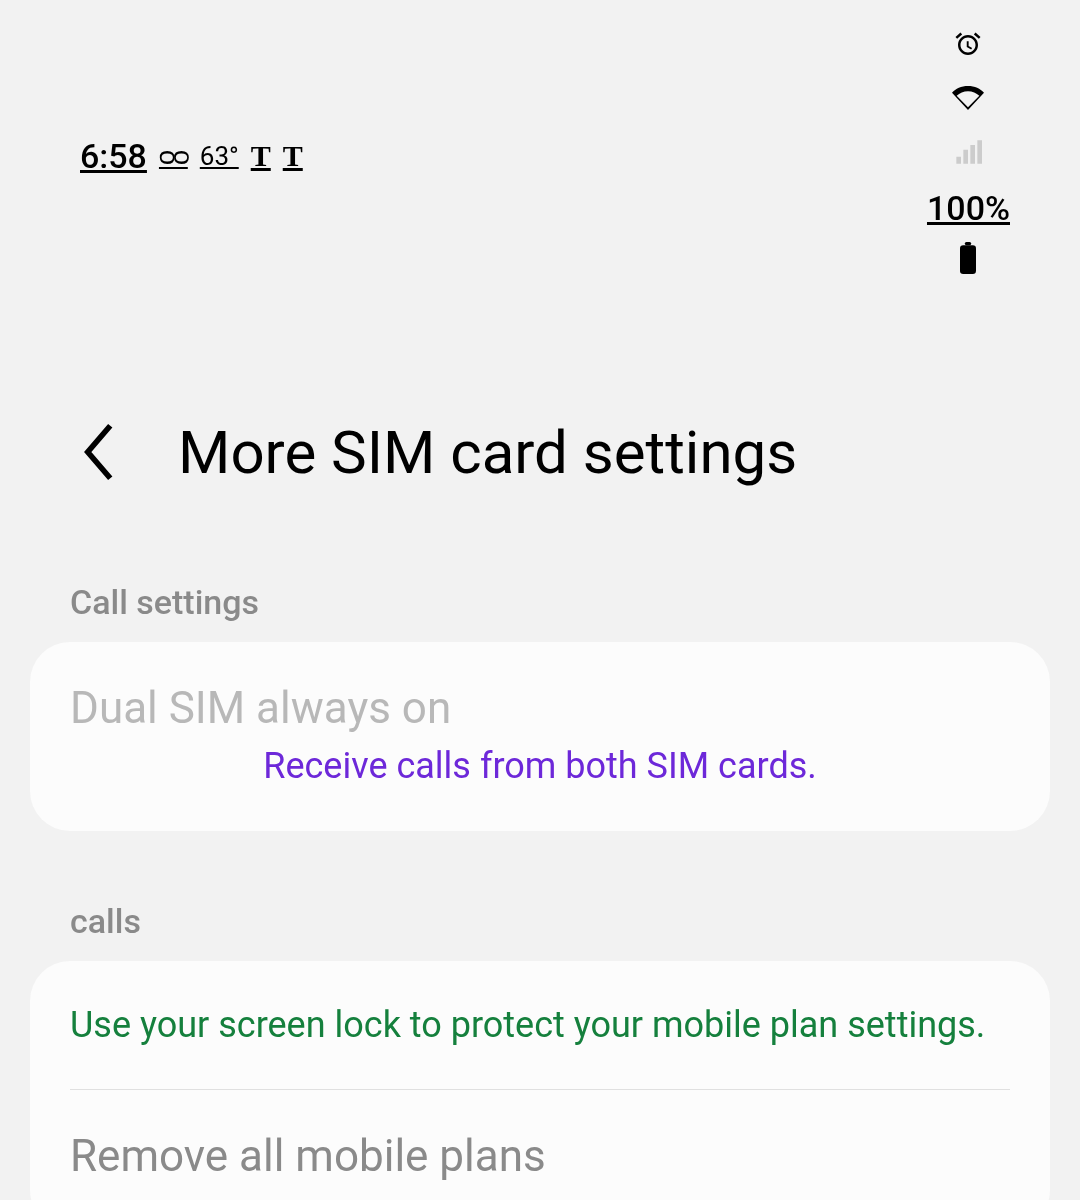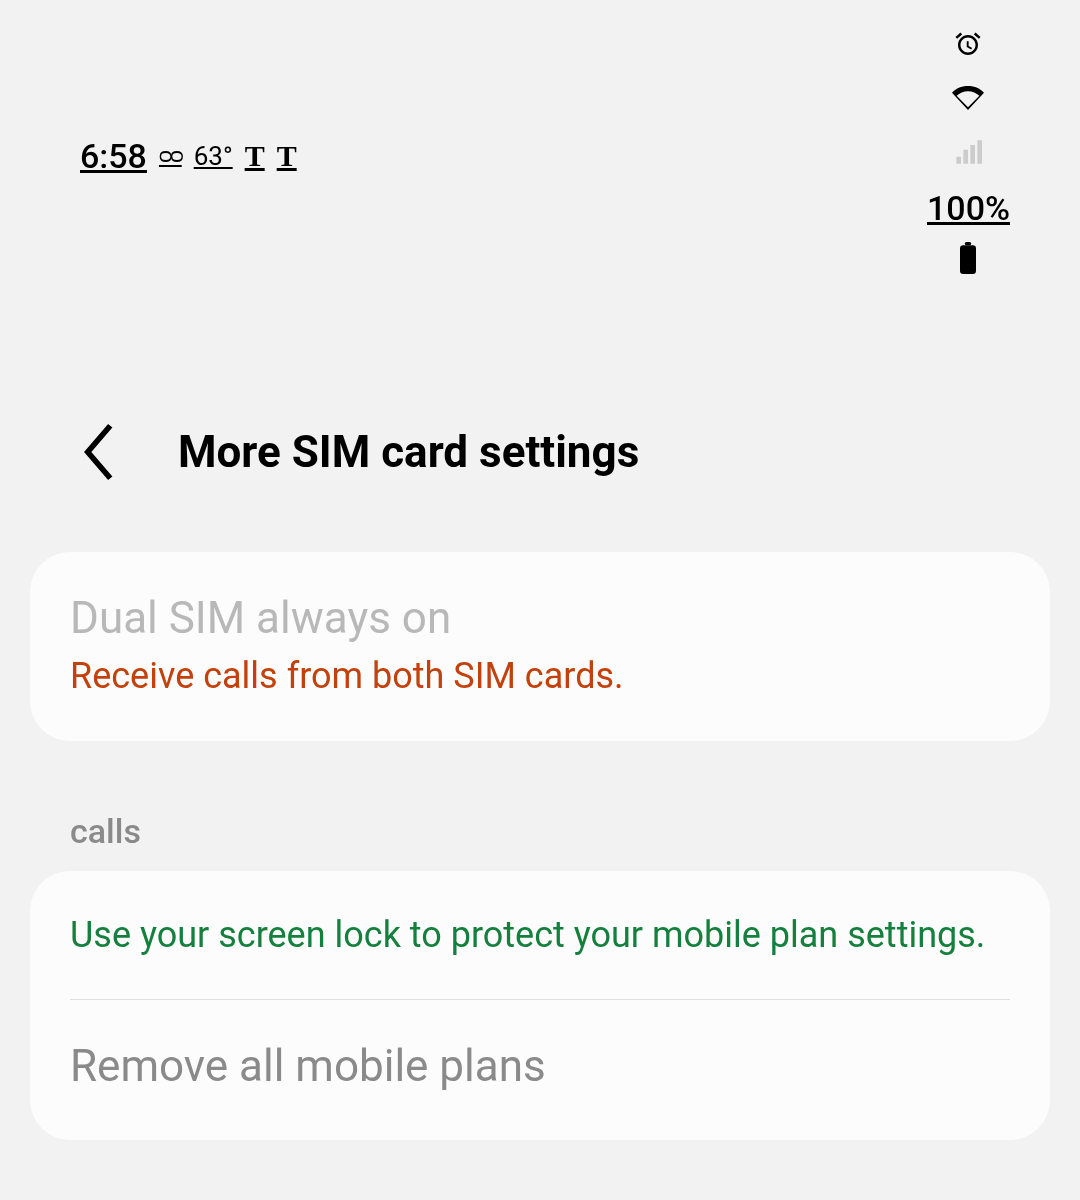--- a/index.html
+++ b/index.html
@@ -27,21 +27,21 @@
     .status-left {
       display: flex;
       align-items: center;
       gap: 12px;
     }
     .status-time {
       font-size: 34px;
       font-weight: 500;
     }
     .status-voicemail {
-      font-size: 22px;
+      font-size: 27px;
       letter-spacing: -2px;
       font-weight: 500;
     }
     .status-temp {
       font-size: 26px;
       font-weight: 400;
     }
     .status-carrier {
       font-size: 30px;
       font-weight: 700;
@@ -86,22 +86,22 @@
       padding: 10px;
       display: flex;
       align-items: center;
       justify-content: center;
     }
     .back-button svg {
       width: 38px;
       height: 60px;
     }
     .page-title {
-      font-size: 44px;
-      font-weight: 700;
+      font-size: 60px;
+      font-weight: 400;
       color: #000;
     }
     .section {
       padding: 0 70px;
     }
     .section-header {
       font-size: 34px;
       font-weight: 500;
       color: #8a8a8a;
       padding: 30px 0 20px 0;
@@ -131,21 +131,22 @@
     .setting-title.dimmed {
       color: #8a8a8a;
     }
     .setting-subtitle {
       font-size: 36px;
       font-weight: 400;
       color: #15803d;
       line-height: 1.35;
     }
     .setting-subtitle.disabled {
-      color: #c2410c;
+      color: #6d28d9;
+      text-align: center;
     }
     .divider {
       height: 1px;
       background-color: #e0e0e0;
       margin: 0 40px;
     }
     .section-gap {
       height: 40px;
     }
   </style>
@@ -189,20 +190,21 @@
 <div class="header">
   <button class="back-button">
     <svg viewBox="0 0 20 32" fill="none" stroke="#000" stroke-width="3">
       <path d="M16 2 L4 16 L16 30"></path>
     </svg>
   </button>
   <h1 class="page-title">More SIM card settings</h1>
 </div>
 
 <div class="section">
+  <div class="section-header">Call settings</div>
   <div class="card">
     <div class="setting-item disabled">
       <div class="setting-title disabled">Dual SIM always on</div>
       <div class="setting-subtitle disabled">Receive calls from both SIM cards.</div>
     </div>
   </div>
 </div>
 
 <div class="section-gap"></div>
 

